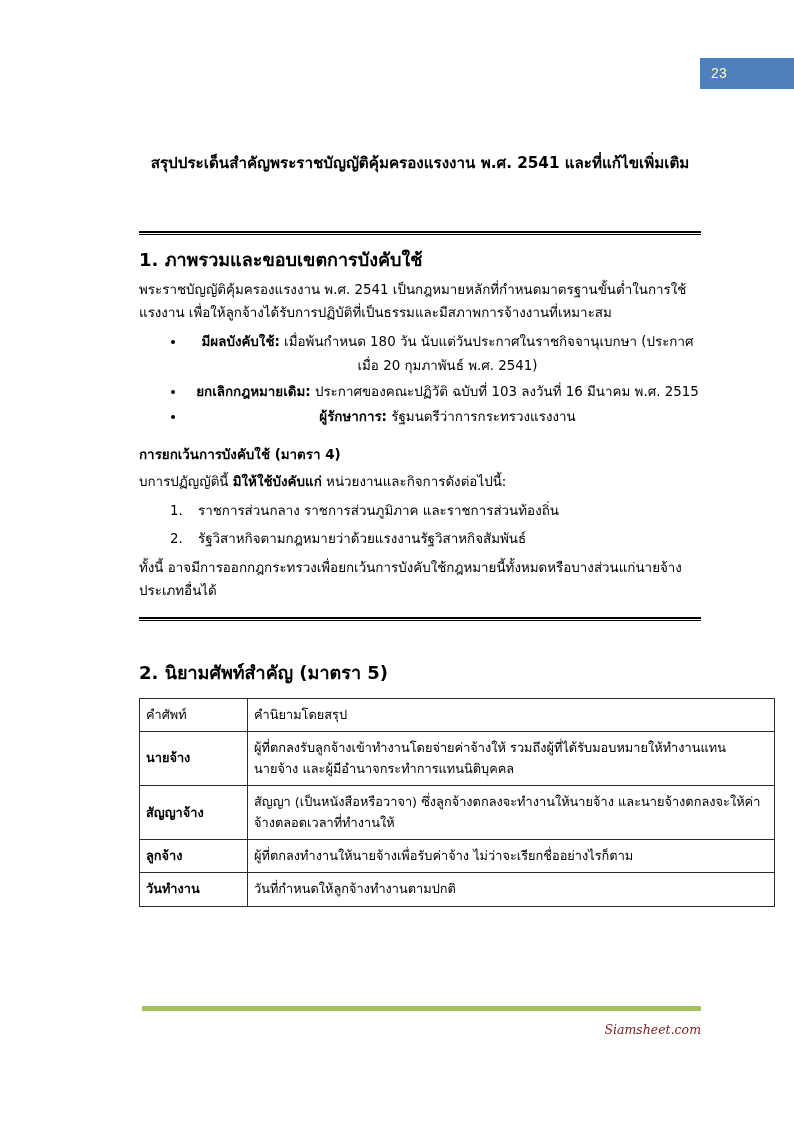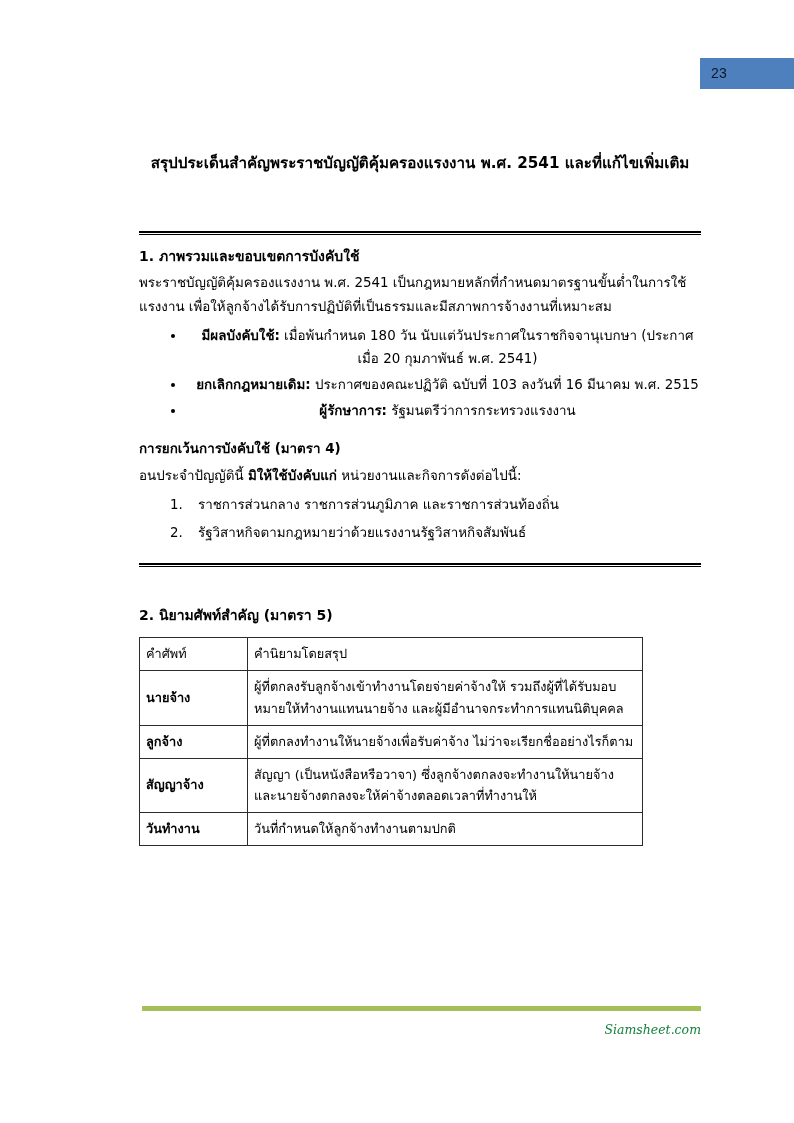--- a/index.html
+++ b/index.html
@@ -26,21 +26,21 @@
     top: 58px;
     left: 700px;
     width: 94px;
     height: 31px;
     background: #4d80bd;
   }
   .page-badge-num {
     position: absolute;
     left: 11px;
     top: 5px;
-    color: #0f172a;
+    color: #fef9c3;
     font-size: 14px;
     font-family: "Liberation Sans", sans-serif;
     letter-spacing: .3px;
     line-height: 20px;
   }
 
   
   .content {
     position: absolute;
     left: 139px;
@@ -63,21 +63,21 @@
   .rule {
     width: 100%;
     height: 4px;
     border-top: 2.2px solid #000;
     border-bottom: 1px solid #000;
     box-sizing: border-box;
     background: #fff;
   }
 
   .h2 {
-    font-size: 14px;
+    font-size: 18px;
     font-weight: bold;
     margin: 11px 0 4px 0;
     line-height: 1.55;
   }
   .h3 {
     font-size: 13.4px;
     font-weight: bold;
     margin: 16px 0 4px 0;
     line-height: 1.55;
   }
@@ -114,21 +114,21 @@
   }
 
   .after-list-para { margin-top: 4px; }
 
   .gap-before-rule2 { height: 13px; }
   .gap-after-rule2 { height: 27px; }
 
   
   table.defs {
     border-collapse: collapse;
-    width: 504px;
+    width: 636px;
     margin-top: 11px;
     table-layout: fixed;
   }
   table.defs td {
     border: 1px solid #2b2b2b;
     padding: 5px 6px 6px 6px;
     font-size: 12.8px;
     line-height: 1.65;
     vertical-align: middle;
   }
@@ -152,21 +152,21 @@
   }
   .footer-text {
     position: absolute;
     left: 0;
     top: 1022px;
     width: 701px;
     text-align: right;
     font-family: "DejaVu Serif", "Liberation Serif", serif;
     font-style: italic;
     font-size: 12.5px;
-    color: #15803d;
+    color: #7f1d1d;
   }
 </style>
 </head>
 <body>
 
 <div class="page">
 
   <div class="page-badge">
     <span class="page-badge-num">23</span>
   </div>
@@ -184,54 +184,55 @@
     <p class="body">พระราชบัญญัติคุ้มครองแรงงาน พ.ศ. 2541 เป็นกฎหมายหลักที่กำหนดมาตรฐานขั้นต่ำในการใช้แรงงาน เพื่อให้ลูกจ้างได้รับการปฏิบัติที่เป็นธรรมและมีสภาพการจ้างงานที่เหมาะสม</p>
 
     <ul class="bullets">
       <li><b class="em">มีผลบังคับใช้:</b><span> เมื่อพ้นกำหนด 180 วัน นับแต่วันประกาศในราชกิจจานุเบกษา (ประกาศเมื่อ 20 กุมภาพันธ์ พ.ศ. 2541)</span></li>
       <li><b class="em">ยกเลิกกฎหมายเดิม:</b><span> ประกาศของคณะปฏิวัติ ฉบับที่ 103 ลงวันที่ 16 มีนาคม พ.ศ. 2515</span></li>
       <li><b class="em">ผู้รักษาการ:</b><span> รัฐมนตรีว่าการกระทรวงแรงงาน</span></li>
     </ul>
 
     <h3 class="h3">การยกเว้นการบังคับใช้ (มาตรา 4)</h3>
 
-    <p class="body"><span>อนประจำปัญญัตินี้ </span><b class="em">มิให้ใช้บังคับแก่</b><span> หน่วยงานและกิจการดังต่อไปนี้:</span></p>
+    <p class="body"><span>บการปฏัญญัตินี้ </span><b class="em">มิให้ใช้บังคับแก่</b><span> หน่วยงานและกิจการดังต่อไปนี้:</span></p>
 
     <ol class="numbers">
       <li>ราชการส่วนกลาง ราชการส่วนภูมิภาค และราชการส่วนท้องถิ่น</li>
       <li>รัฐวิสาหกิจตามกฎหมายว่าด้วยแรงงานรัฐวิสาหกิจสัมพันธ์</li>
     </ol>
 
+    <p class="body after-list-para">ทั้งนี้ อาจมีการออกกฎกระทรวงเพื่อยกเว้นการบังคับใช้กฎหมายนี้ทั้งหมดหรือบางส่วนแก่นายจ้างประเภทอื่นได้</p>
 
     <div class="gap-before-rule2"></div>
     <div class="rule"></div>
     <div class="gap-after-rule2"></div>
 
     <h2 class="h2">2. นิยามศัพท์สำคัญ (มาตรา 5)</h2>
 
 
     <table class="defs">
       <tbody>
         <tr class="head">
           <td class="term">คำศัพท์</td>
           <td class="def">คำนิยามโดยสรุป</td>
         </tr>
         <tr>
           <td class="term">นายจ้าง</td>
           <td class="def">ผู้ที่ตกลงรับลูกจ้างเข้าทำงานโดยจ่ายค่าจ้างให้ รวมถึงผู้ที่ได้รับมอบหมายให้ทำงานแทนนายจ้าง และผู้มีอำนาจกระทำการแทนนิติบุคคล</td>
         </tr>
         <tr>
+          <td class="term">สัญญาจ้าง</td>
+          <td class="def">สัญญา (เป็นหนังสือหรือวาจา) ซึ่งลูกจ้างตกลงจะทำงานให้นายจ้าง และนายจ้างตกลงจะให้ค่าจ้างตลอดเวลาที่ทำงานให้</td>
+        </tr>
+        <tr>
           <td class="term">ลูกจ้าง</td>
           <td class="def">ผู้ที่ตกลงทำงานให้นายจ้างเพื่อรับค่าจ้าง ไม่ว่าจะเรียกชื่ออย่างไรก็ตาม</td>
         </tr>
         <tr>
-          <td class="term">สัญญาจ้าง</td>
-          <td class="def">สัญญา (เป็นหนังสือหรือวาจา) ซึ่งลูกจ้างตกลงจะทำงานให้นายจ้าง และนายจ้างตกลงจะให้ค่าจ้างตลอดเวลาที่ทำงานให้</td>
-        </tr>
-        <tr>
           <td class="term">วันทำงาน</td>
           <td class="def">วันที่กำหนดให้ลูกจ้างทำงานตามปกติ</td>
         </tr>
       </tbody>
     </table>
 
   </div>
 
   <div class="footer-rule"></div>
   <div class="footer-text">Siamsheet.com</div>

